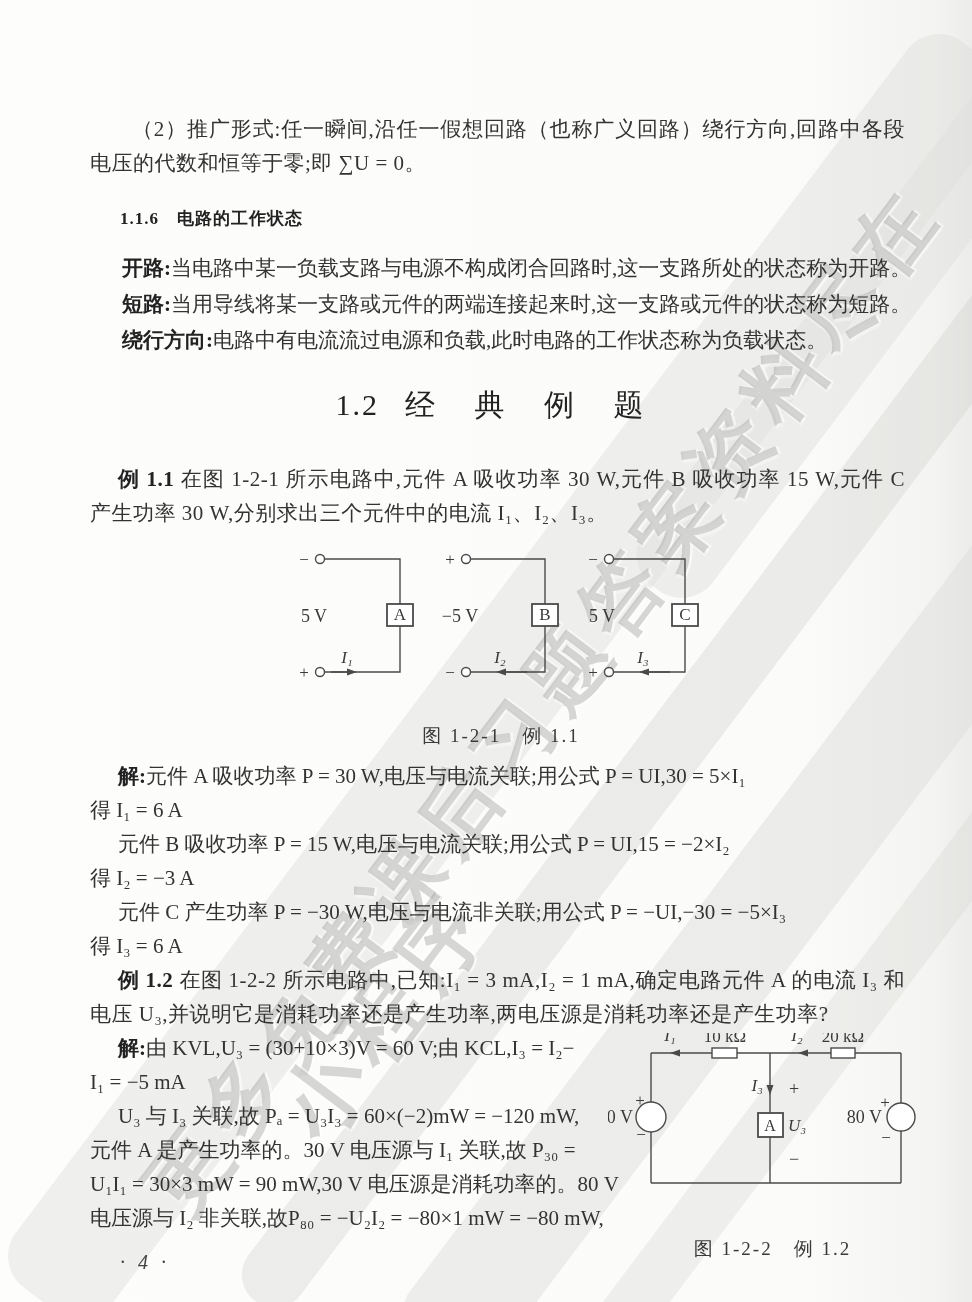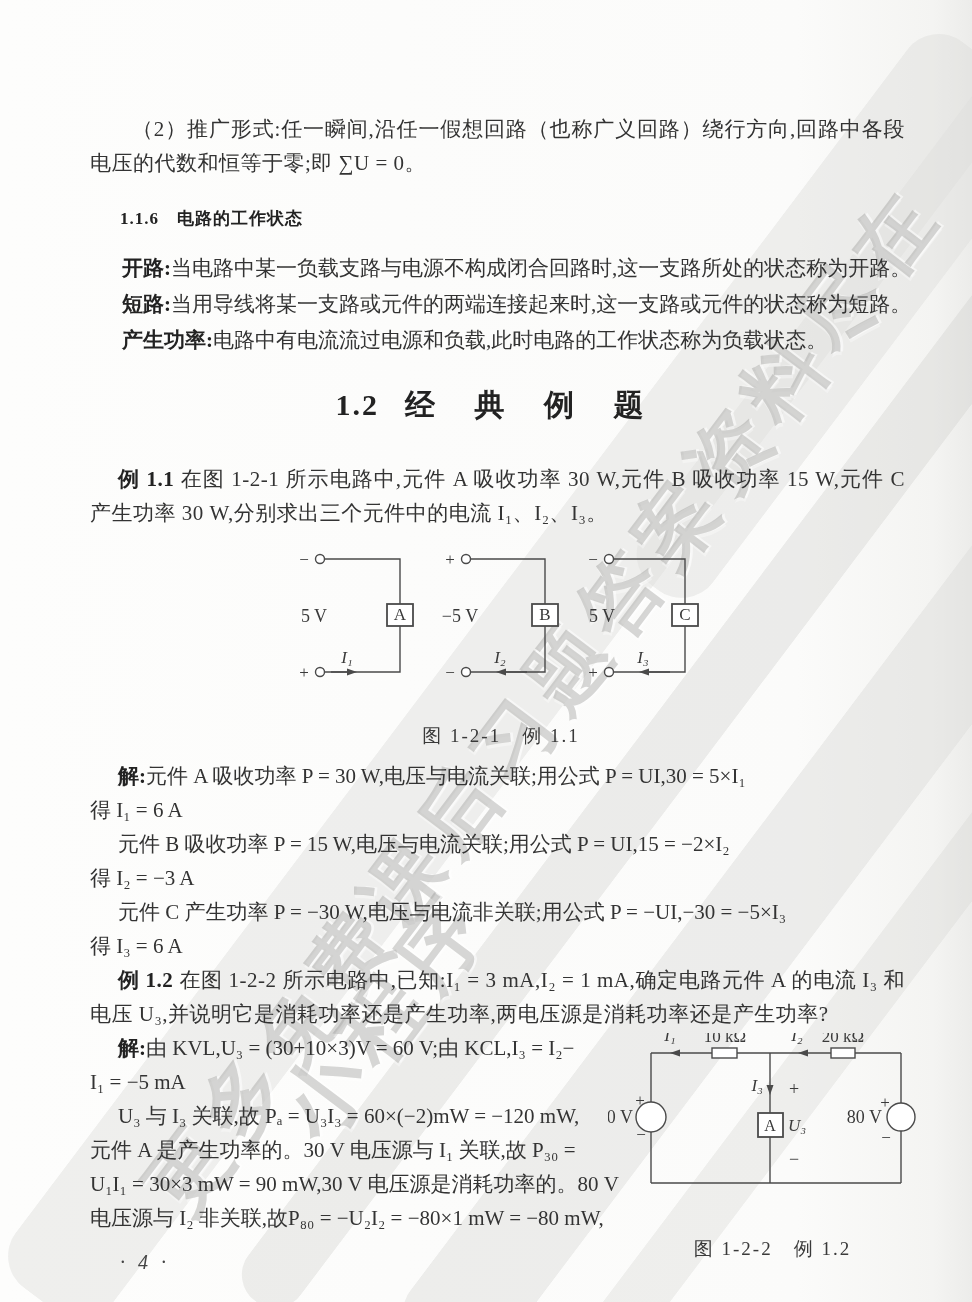--- a/index.html
+++ b/index.html
@@ -4,21 +4,21 @@
 <style>
   html,body{margin:0;padding:0;background:#d9d9d9;}
   .page{position:relative;width:972px;height:1302px;margin:0 auto;overflow:hidden;
         background:linear-gradient(90deg,#fdfdfc 0%,#fbfbfa 82%,#f4f4f2 96%,#ececea 100%);
         font-family:"Liberation Serif","DejaVu Serif",serif;color:#333;}
   .content{position:relative;z-index:2;padding:112px 67px 0 90px;font-size:21px;line-height:34px;}
   .line{white-space:nowrap;}
   .indent1{padding-left:28px;}
   .para{text-align:justify;text-indent:42px;letter-spacing:0.5px;}
   .h-sub{font-weight:bold;font-size:17px;color:#222;margin:22px 0 14px 30px;letter-spacing:1px;}
-  .h-sec{font-weight:bold;font-size:30px;color:#222;text-align:center;margin:30px 0 40px 0;}
+  .h-sec{font-weight:normal;font-size:30px;color:#222;text-align:center;margin:30px 0 40px 0;}
   .h-sec .num{margin-right:26px;letter-spacing:2px;}
   .h-sec .ttl{letter-spacing:16px;}
   .defs{margin-left:32px;line-height:36px;}
   .bold{font-weight:bold;color:#222;}
   .ex-label{font-weight:bold;color:#222;margin-right:6px;}
   .fig1-wrap{width:430px;margin:10px 0 6px 196px;text-align:center;}
   .fig-cap{font-size:19px;color:#3a3a3a;margin-top:17px;letter-spacing:2px;}
   .sol{line-height:34px;}
   .ex2-row{display:flex;align-items:flex-start;}
   .ex2-left{width:520px;flex:0 0 auto;line-height:34px;}
@@ -49,21 +49,21 @@
 
   <div class="content">
 
     <div class="para">（2）推广形式:任一瞬间,沿任一假想回路（也称广义回路）绕行方向,回路中各段电压的代数和恒等于零;即 ∑U = 0。</div>
 
     <div class="h-sub">1.1.6　电路的工作状态</div>
 
     <div class="defs">
       <div class="line"><span class="bold">开路:</span><span>当电路中某一负载支路与电源不构成闭合回路时,这一支路所处的状态称为开路。</span></div>
       <div class="line"><span class="bold">短路:</span><span>当用导线将某一支路或元件的两端连接起来时,这一支路或元件的状态称为短路。</span></div>
-      <div class="line"><span class="bold">产生功率:</span><span>电路中有电流流过电源和负载,此时电路的工作状态称为负载状态。</span></div>
+      <div class="line"><span class="bold">绕行方向:</span><span>电路中有电流流过电源和负载,此时电路的工作状态称为负载状态。</span></div>
     </div>
 
     <div class="h-sec">
       <span class="num">1.2</span><span class="ttl">经 典 例 题</span>
     </div>
 
     <div class="para" style="text-indent:28px;">
       <span class="ex-label">例 1.1</span><span>在图 1-2-1 所示电路中,元件 A 吸收功率 30 W,元件 B 吸收功率 15 W,元件 C 产生功率 30 W,分别求出三个元件中的电流 I₁、I₂、I₃。</span>
     </div>
 

